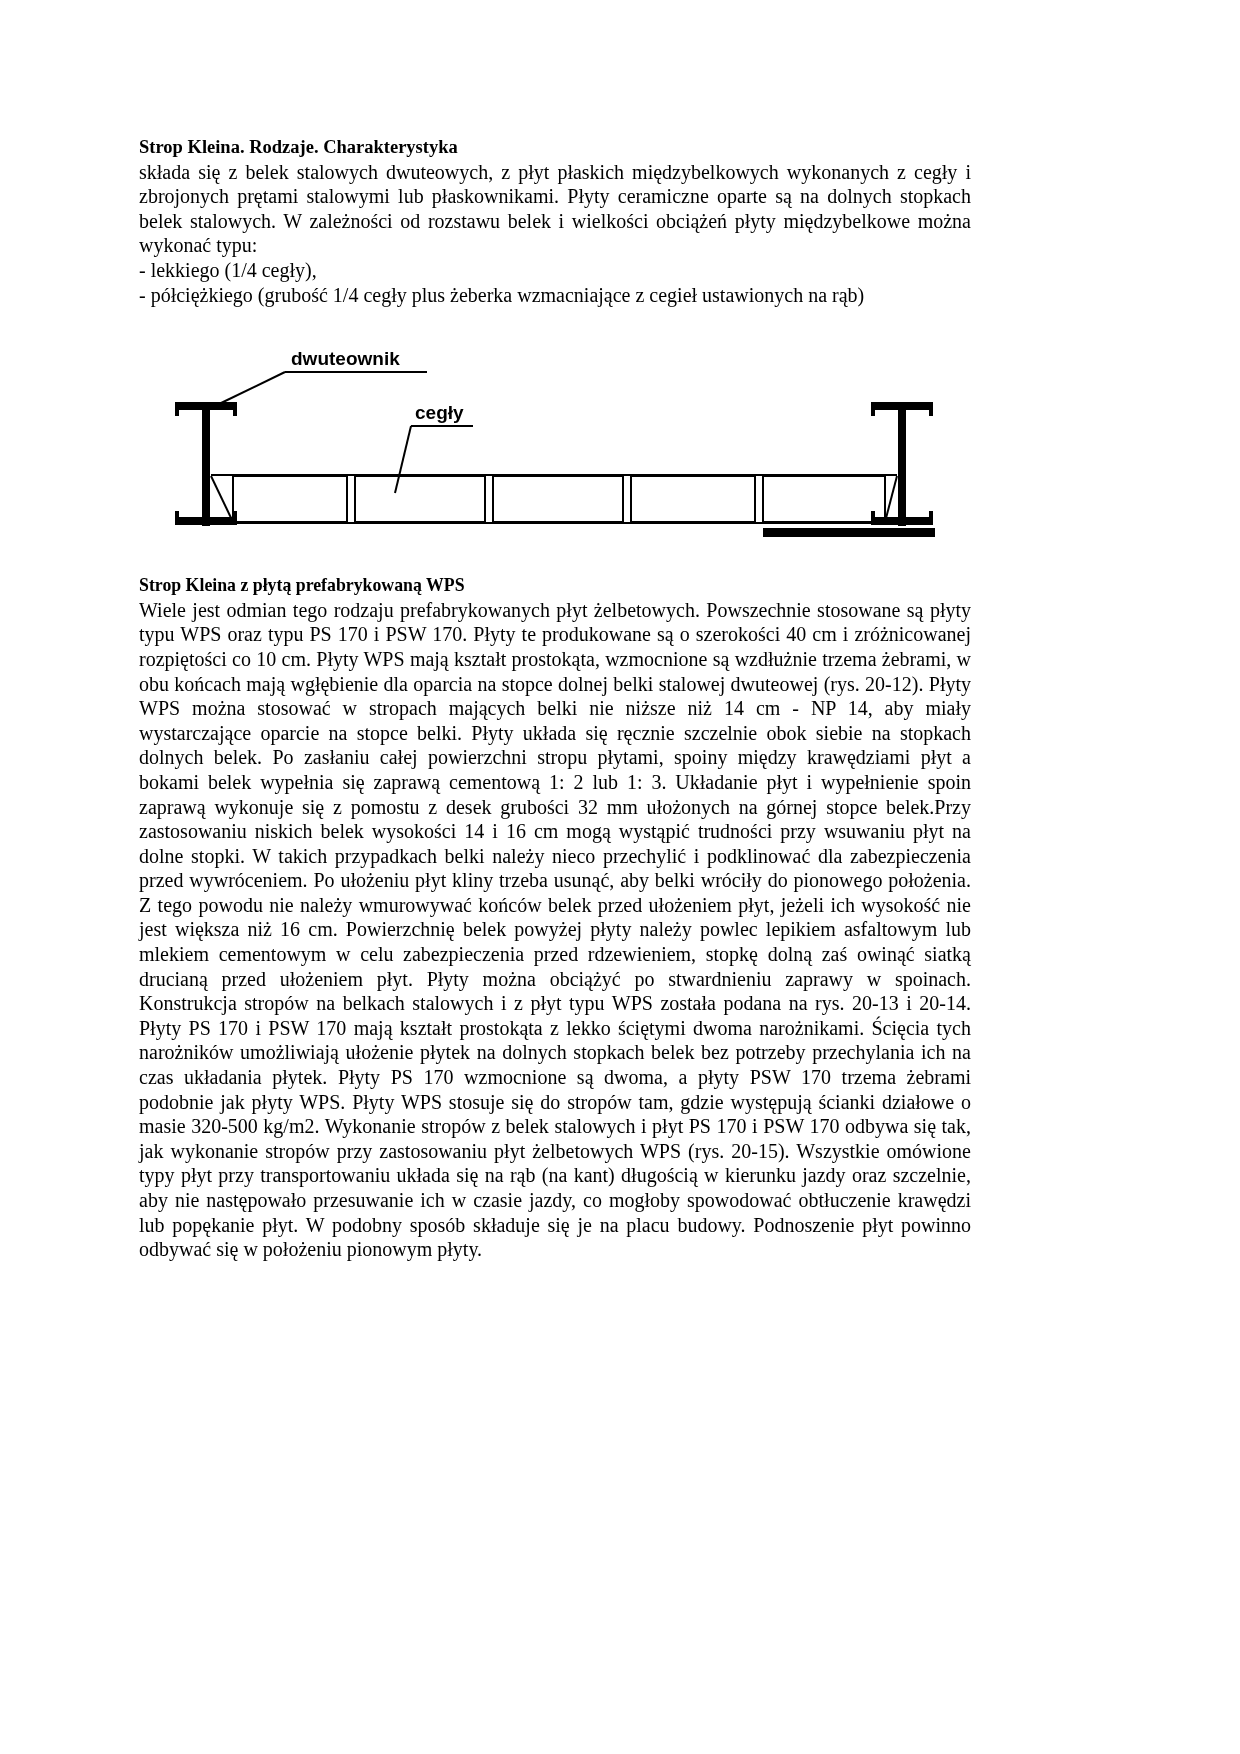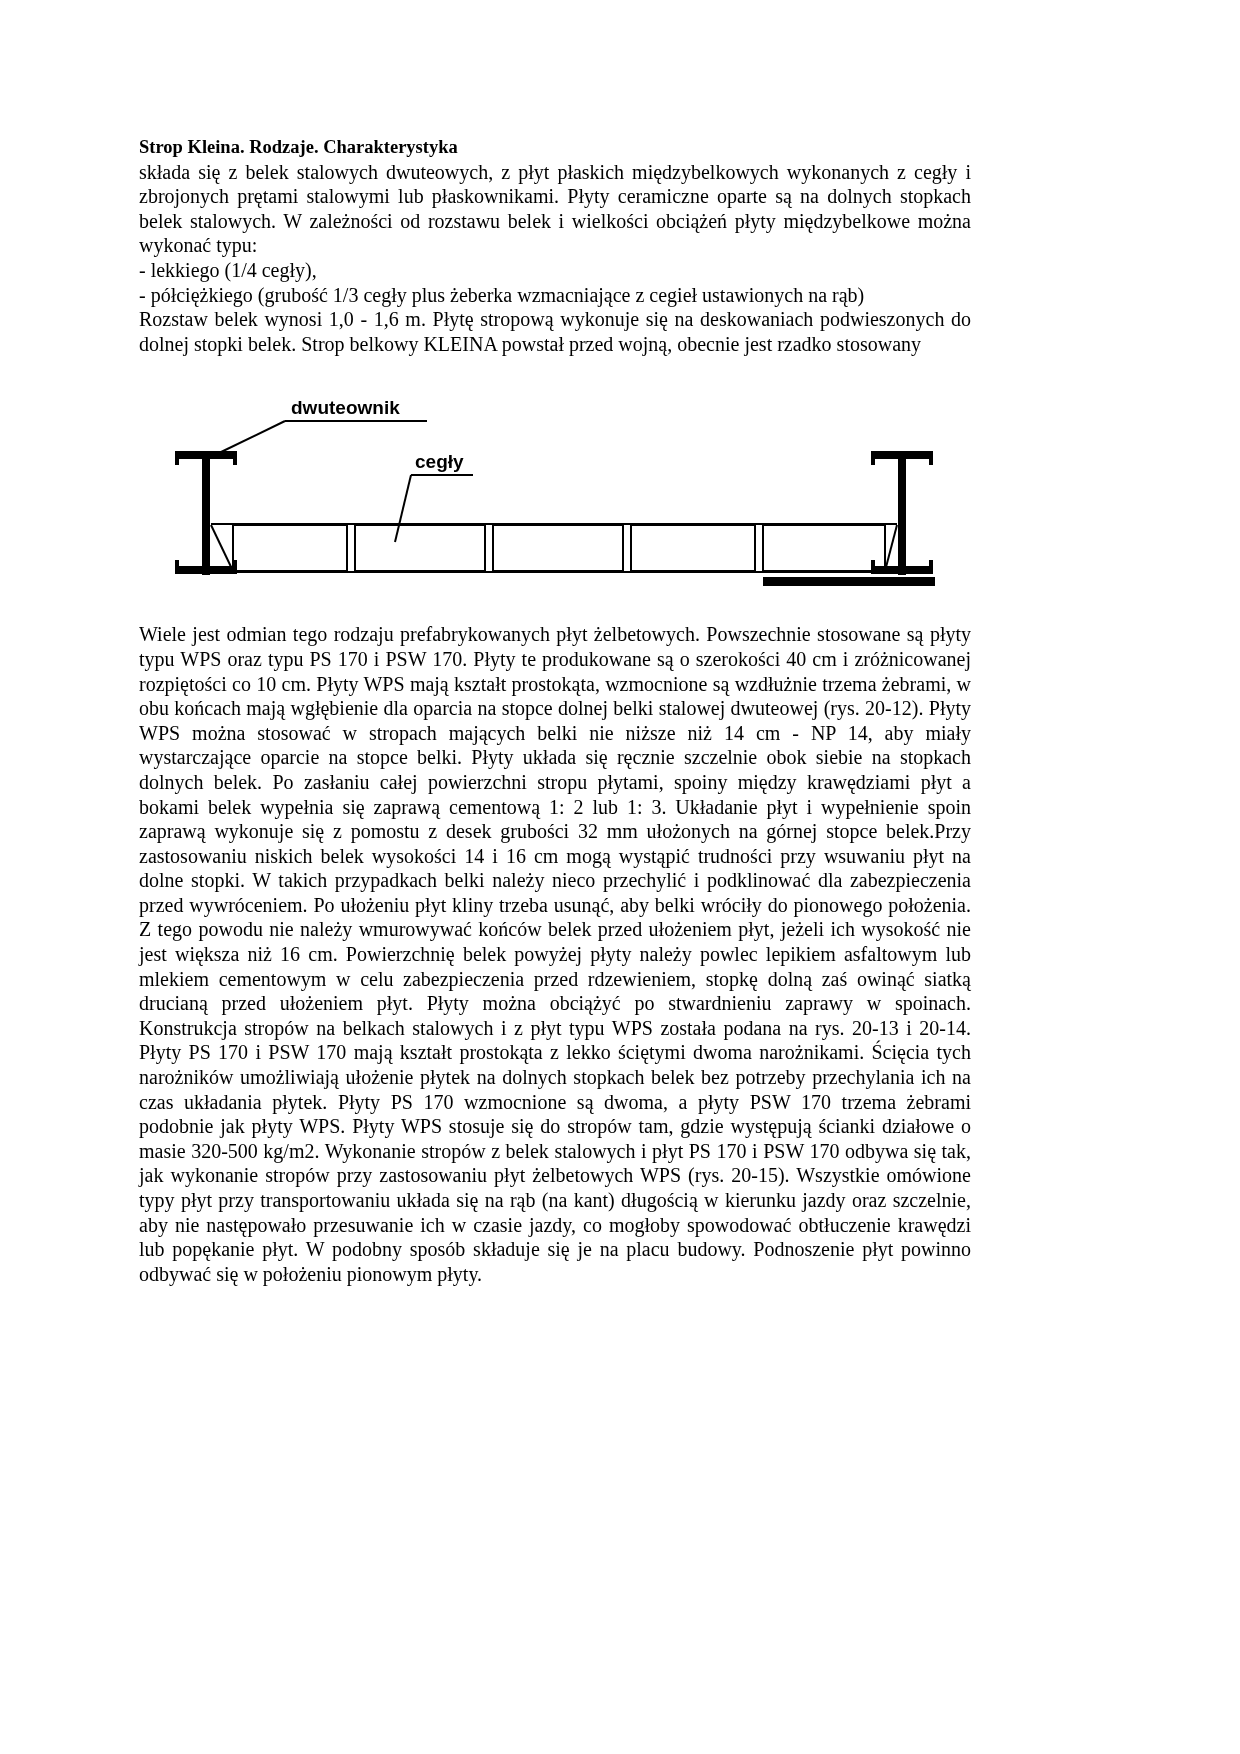--- a/index.html
+++ b/index.html
@@ -52,24 +52,23 @@
 <body>
 
 <div class="page">
 
   <h1 class="title">Strop Kleina. Rodzaje. Charakterystyka</h1>
 
   <p class="body-text just">składa się z belek stalowych dwuteowych, z płyt płaskich międzybelkowych wykonanych z cegły i zbrojonych prętami stalowymi lub płaskownikami. Płyty ceramiczne oparte są na dolnych stopkach belek stalowych. W zależności od rozstawu belek i wielkości obciążeń płyty międzybelkowe można wykonać typu:</p>
 
   <div class="body-text type-list">
     <div>- lekkiego (1/4 cegły),</div>
-    <div>- półciężkiego (grubość 1/3 cegły plus żeberka wzmacniające z cegieł ustawionych na rąb)</div>
+    <div>- półciężkiego (grubość 1/4 cegły plus żeberka wzmacniające z cegieł ustawionych na rąb)</div>
   </div>
 
-  <p class="body-text just">Rozstaw belek wynosi 1,0 - 1,6 m. Płytę stropową wykonuje się na deskowaniach podwieszonych do dolnej stopki belek. Strop belkowy KLEINA powstał przed wojną, obecnie jest rzadko stosowany</p>
 
   <figure class="diagram">
     <svg width="770" height="202" viewBox="0 0 770 202">
 
       <g>
         <rect class="solid" x="6" y="57" width="62" height="8"></rect>
         <rect class="solid" x="6" y="57" width="4" height="14"></rect>
         <rect class="solid" x="64" y="57" width="4" height="14"></rect>
         <rect class="solid" x="33" y="57" width="8" height="124"></rect>
         <rect class="solid" x="6" y="172" width="62" height="8"></rect>
@@ -106,16 +105,17 @@
         <line class="stroke2" x1="116" y1="27" x2="50" y2="59"></line>
 
         <text class="fig-label" x="246" y="74">cegły</text>
         <line class="stroke2" x1="242" y1="81" x2="304" y2="81"></line>
         <line class="stroke2" x1="242" y1="81" x2="226" y2="148"></line>
       </g>
 
     </svg>
   </figure>
 
+  <h2 class="section-heading">Strop Kleina z płytą prefabrykowaną WPS</h2>
 
   <p class="body-text just">Wiele jest odmian tego rodzaju prefabrykowanych płyt żelbetowych. Powszechnie stosowane są płyty typu WPS oraz typu PS 170 i PSW 170. Płyty te produkowane są o szerokości 40 cm i zróżnicowanej rozpiętości co 10 cm. Płyty WPS mają kształt prostokąta, wzmocnione są wzdłużnie trzema żebrami, w obu końcach mają wgłębienie dla oparcia na stopce dolnej belki stalowej dwuteowej (rys. 20-12). Płyty WPS można stosować w stropach mających belki nie niższe niż 14 cm - NP 14, aby miały wystarczające oparcie na stopce belki. Płyty układa się ręcznie szczelnie obok siebie na stopkach dolnych belek. Po zasłaniu całej powierzchni stropu płytami, spoiny między krawędziami płyt a bokami belek wypełnia się zaprawą cementową 1: 2 lub 1: 3. Układanie płyt i wypełnienie spoin zaprawą wykonuje się z pomostu z desek grubości 32 mm ułożonych na górnej stopce belek.Przy zastosowaniu niskich belek wysokości 14 i 16 cm mogą wystąpić trudności przy wsuwaniu płyt na dolne stopki. W takich przypadkach belki należy nieco przechylić i podklinować dla zabezpieczenia przed wywróceniem. Po ułożeniu płyt kliny trzeba usunąć, aby belki wróciły do pionowego położenia. Z tego powodu nie należy wmurowywać końców belek przed ułożeniem płyt, jeżeli ich wysokość nie jest większa niż 16 cm. Powierzchnię belek powyżej płyty należy powlec lepikiem asfaltowym lub mlekiem cementowym w celu zabezpieczenia przed rdzewieniem, stopkę dolną zaś owinąć siatką drucianą przed ułożeniem płyt. Płyty można obciążyć po stwardnieniu zaprawy w spoinach. Konstrukcja stropów na belkach stalowych i z płyt typu WPS została podana na rys. 20-13 i 20-14. Płyty PS 170 i PSW 170 mają kształt prostokąta z lekko ściętymi dwoma narożnikami. Ścięcia tych narożników umożliwiają ułożenie płytek na dolnych stopkach belek bez potrzeby przechylania ich na czas układania płytek. Płyty PS 170 wzmocnione są dwoma, a płyty PSW 170 trzema żebrami podobnie jak płyty WPS. Płyty WPS stosuje się do stropów tam, gdzie występują ścianki działowe o masie 320-500 kg/m2. Wykonanie stropów z belek stalowych i płyt PS 170 i PSW 170 odbywa się tak, jak wykonanie stropów przy zastosowaniu płyt żelbetowych WPS (rys. 20-15). Wszystkie omówione typy płyt przy transportowaniu układa się na rąb (na kant) długością w kierunku jazdy oraz szczelnie, aby nie następowało przesuwanie ich w czasie jazdy, co mogłoby spowodować obtłuczenie krawędzi lub popękanie płyt. W podobny sposób składuje się je na placu budowy. Podnoszenie płyt powinno odbywać się w położeniu pionowym płyty.</p>
 
 </div>
 
 </body></html>

